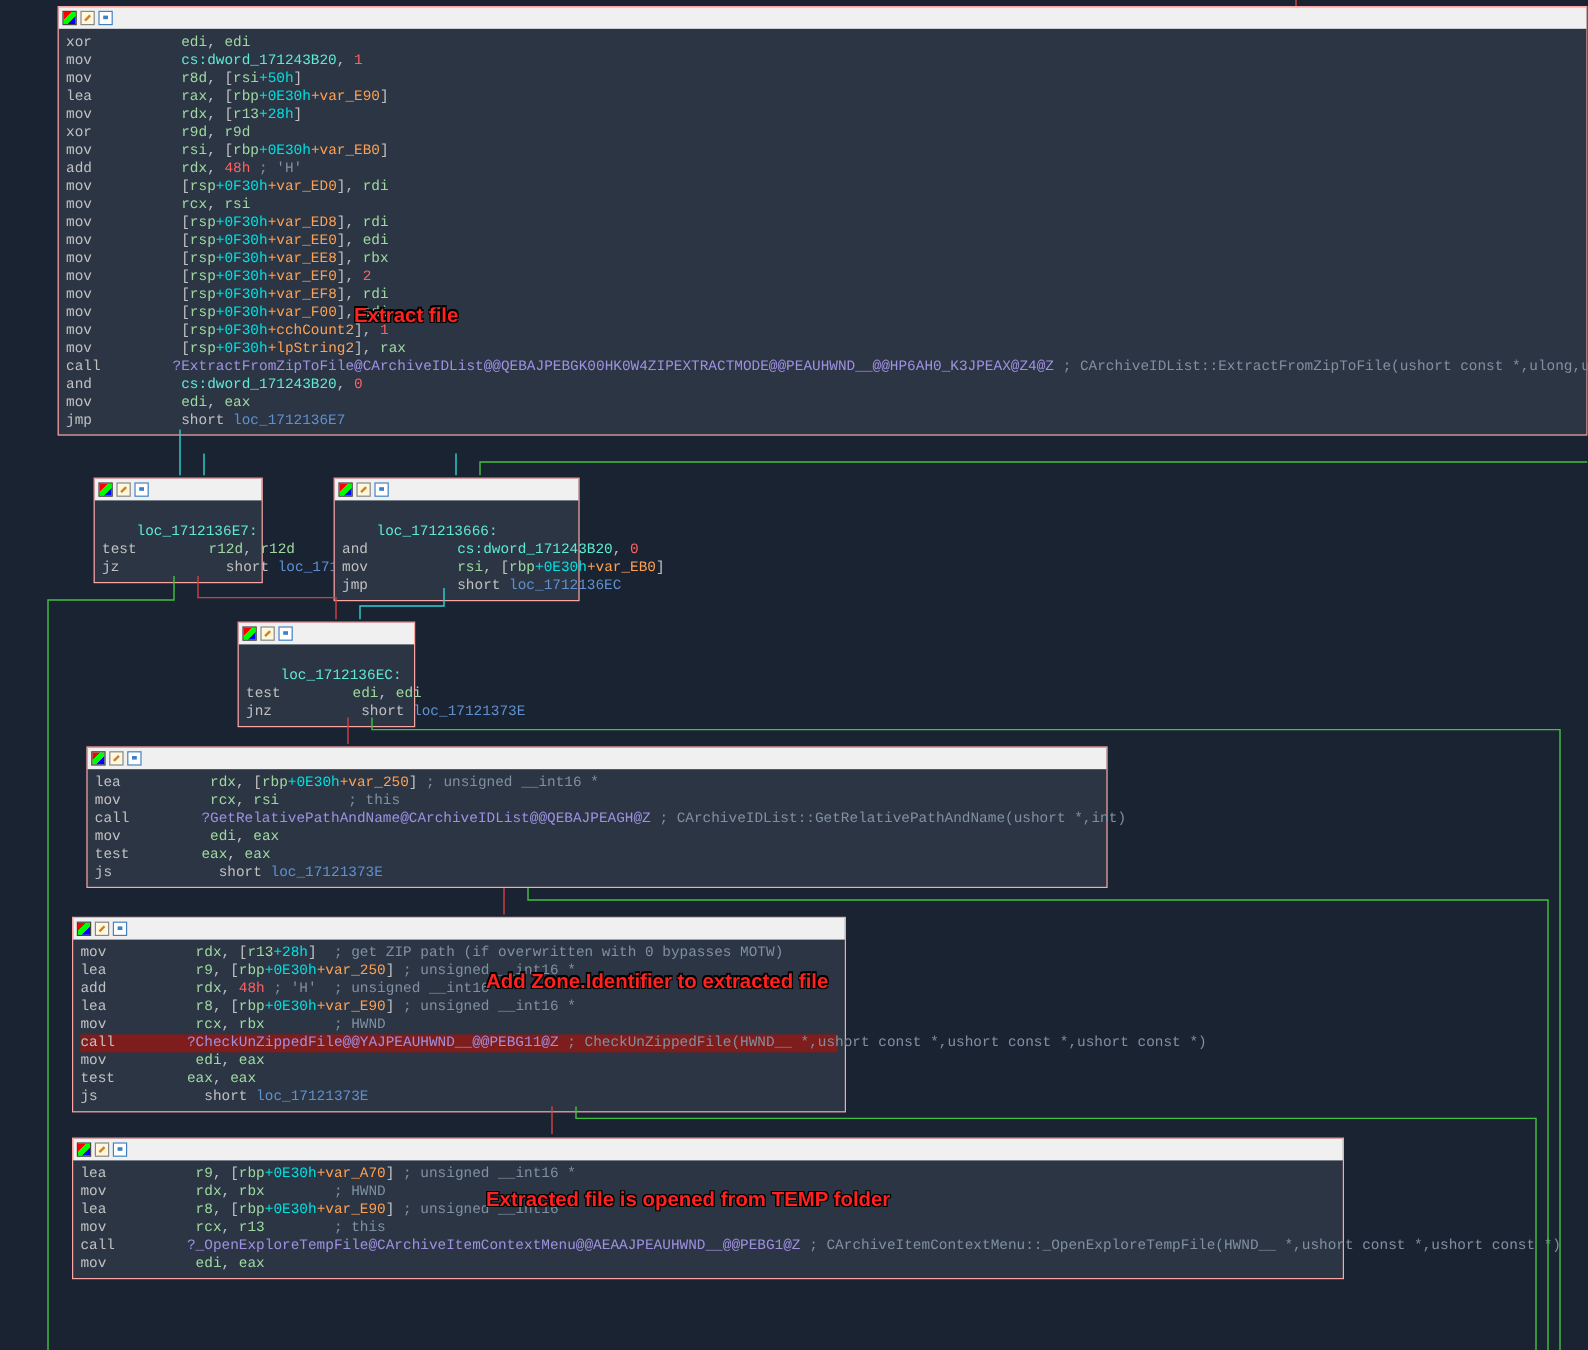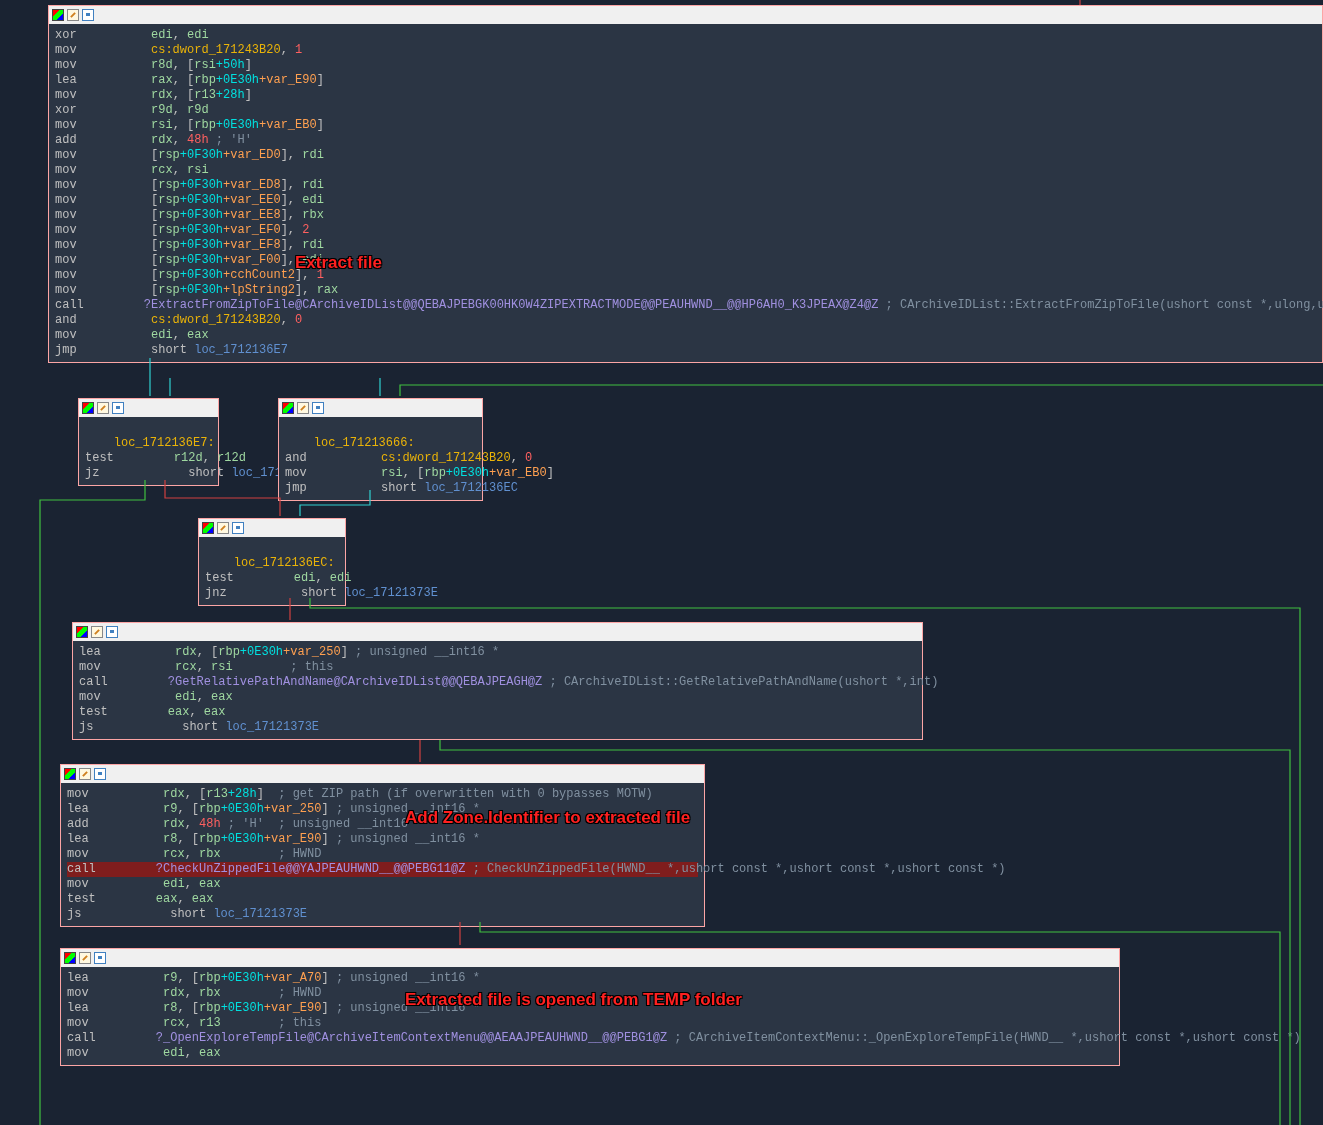--- a/index.html
+++ b/index.html
@@ -71,21 +71,21 @@
   }
   .node-body {
     padding: 4px 6px;
     line-height: 15px;
     white-space: pre;
   }
   .mnemonic { color: #c0c0c0; display: inline-block; width: 60px; }
   .reg { color: #9fd8a0; }
   .num { color: #00e0e0; }
   .numred { color: #ff6060; }
-  .addr { color: #eab308; }
+  .addr { color: #5eead4; }
   .var { color: #ffa050; }
   .comment { color: #8090a0; }
   .label { color: #6090d0; }
   .func { color: #a090e0; }
   .hl-line { background: #7f1d1d; }
   
   .annotation {
     position: absolute;
     font-family: Arial, sans-serif;
     font-size: 17px;

